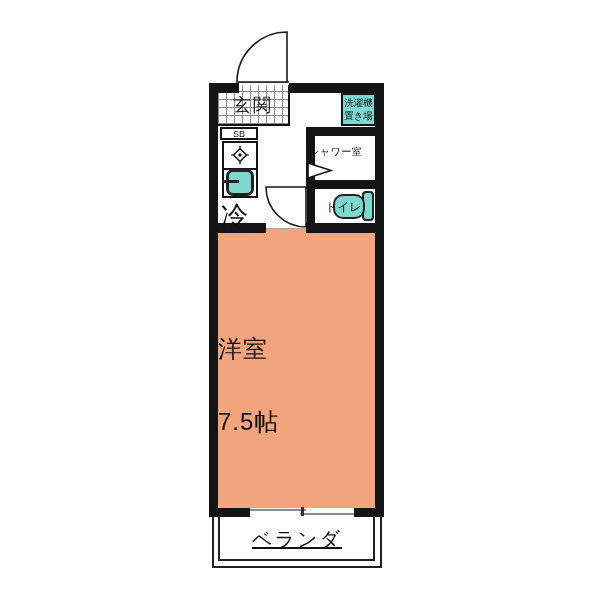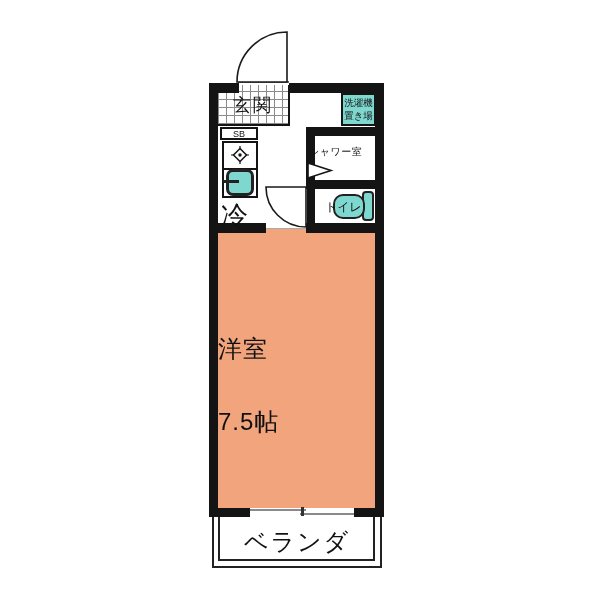--- a/index.html
+++ b/index.html
@@ -92,21 +92,21 @@
   #veranda-outer{
     position:absolute;left:212px;top:517px;width:170px;height:51px;
     box-sizing:border-box;border:2px solid #222;border-top:none;z-index:2;
   }
   #veranda-inner{
     position:absolute;left:218px;top:517px;width:157px;height:44px;
     box-sizing:border-box;border:2px solid #222;border-top:none;z-index:2;
   }
   #veranda-label{
     position:absolute;left:212px;top:526px;width:170px;text-align:center;
-    font-size:24px;letter-spacing:2px;z-index:8;
+    font-size:20px;letter-spacing:2px;z-index:8;text-decoration:underline;
   }
   #overlay-svg{position:absolute;left:0;top:0;z-index:7;pointer-events:none;}
 </style>
 </head>
 <body>
 
 <div id="stage">
 
   <div id="main-room"></div>
   <div id="doorway-patch"></div>

